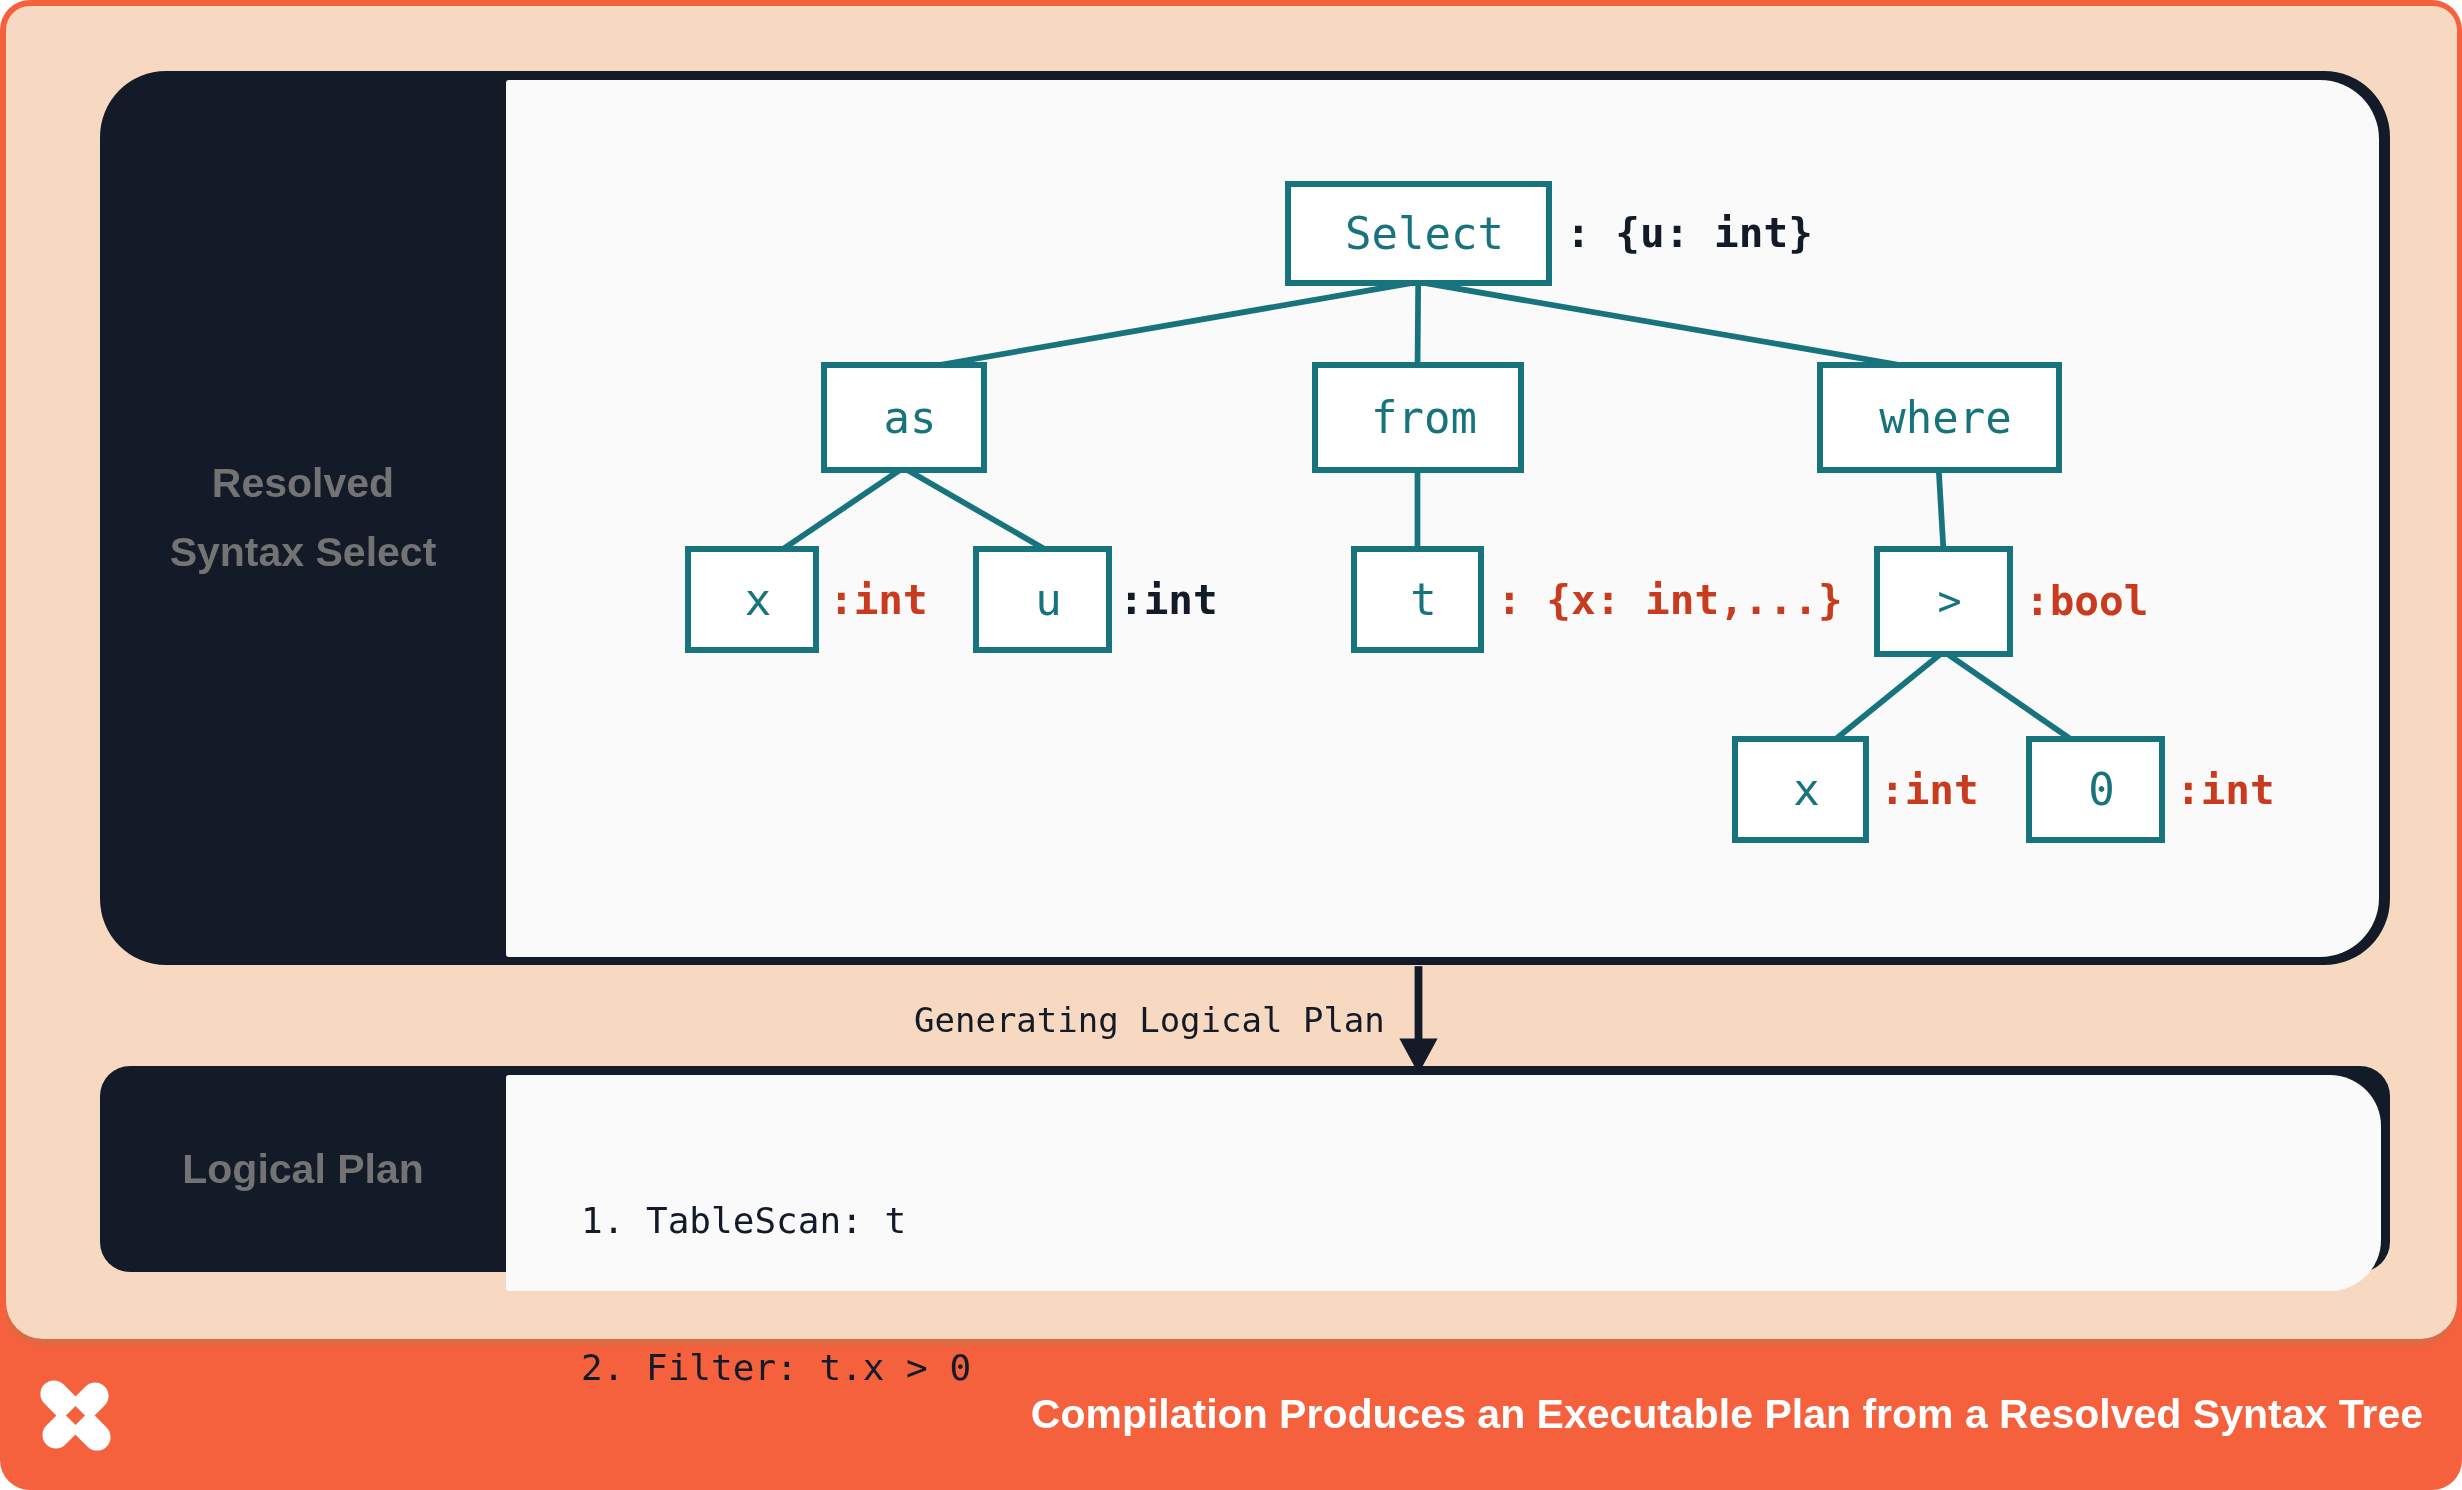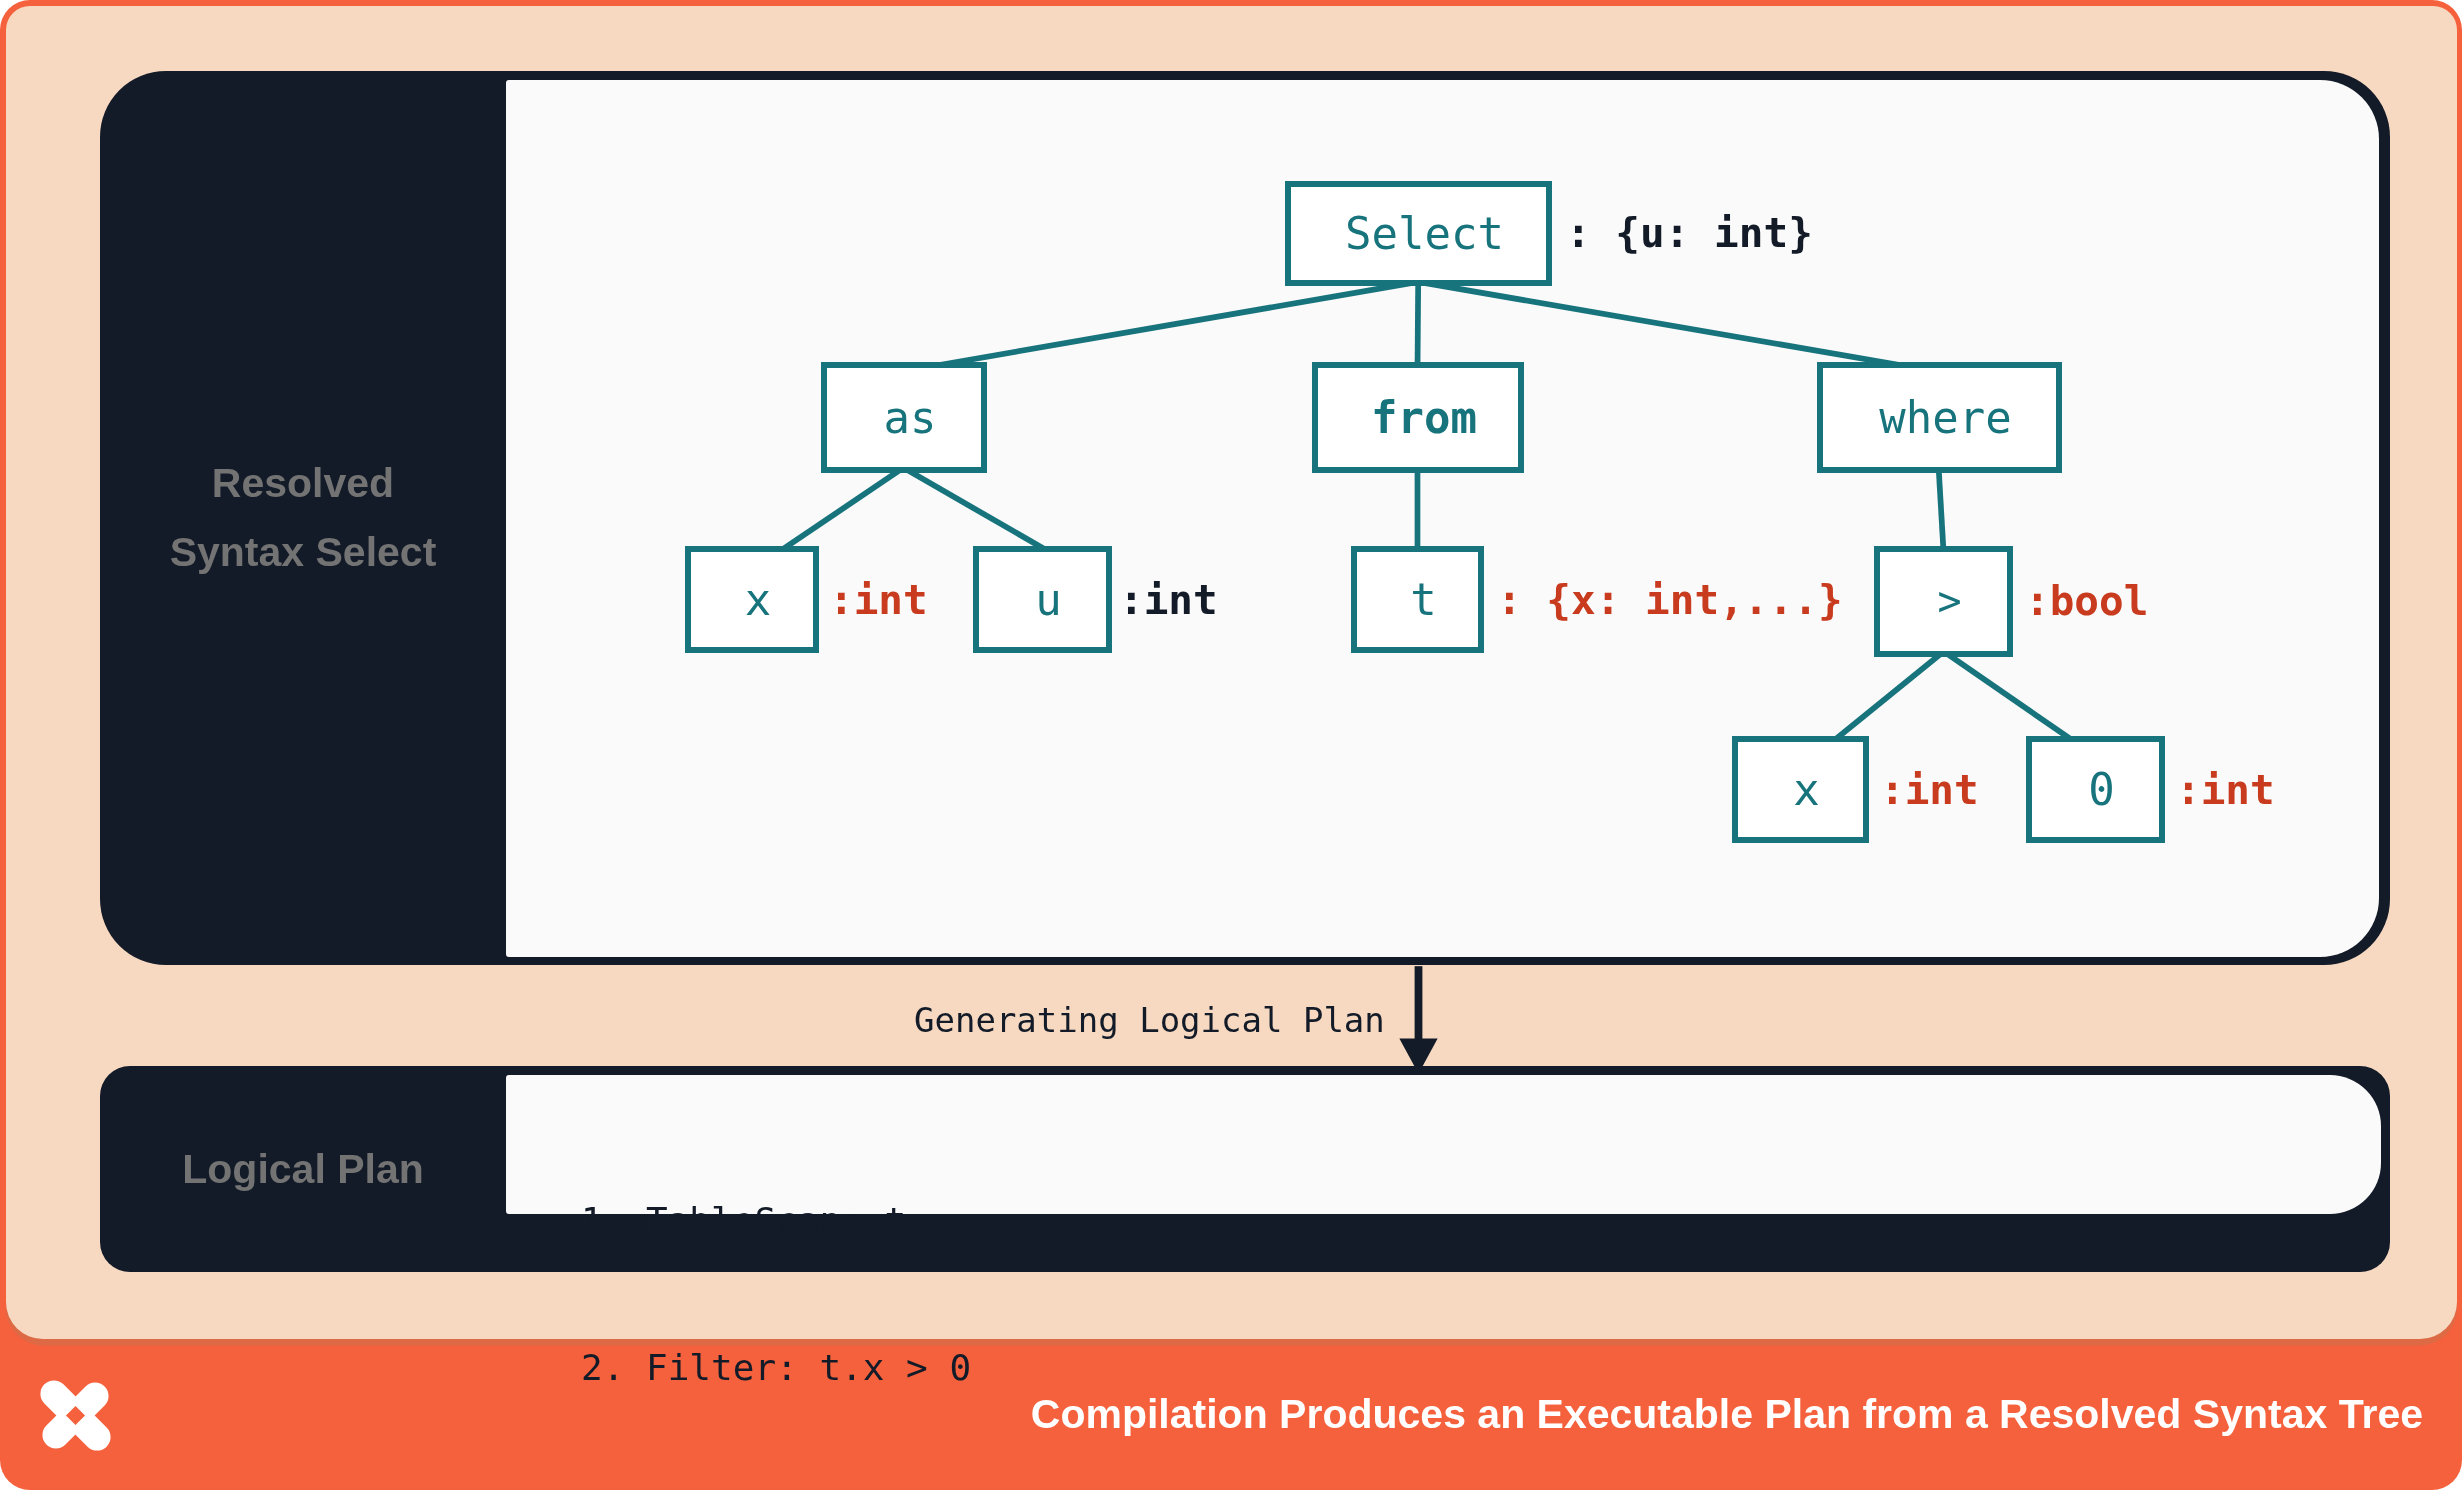--- a/index.html
+++ b/index.html
@@ -19,21 +19,21 @@
   .panel-label {
     position:absolute; left:0; top:0; width:406px; height:100%;
     display:flex; flex-direction:column; justify-content:center; align-items:center;
     color:#737373; font-family:Liberation Sans, sans-serif; font-weight:bold;
     font-size:41px; line-height:69px; text-align:center;
   }
   .panel-content {
     position:absolute; left:406px; top:8.6px; background:#fafafa;
   }
   .panel-top .panel-content { width:1873px; height:877px; border-radius:2.9px 59px 59px 2.9px; }
-  .panel-bottom .panel-content { width:1875px; height:139px; border-radius:2.9px 51px 51px 2.9px; }
+  .panel-bottom .panel-content { width:1875px; height:216px; border-radius:2.9px 51px 51px 2.9px; }
 
   .edges { position:absolute; left:0; top:0; }
   .node {
     position:absolute; box-sizing:border-box; background:#ffffff;
     border:6.4px solid #17737c; color:#17737c; font-size:44px;
     display:flex; align-items:center; justify-content:center;padding-left:12px;
   }
   .ann {
     position:absolute; font-weight:bold; font-size:41px; white-space:pre;
     transform:translateY(-50%);
@@ -88,21 +88,21 @@
           <line x1="2004" y1="542" x2="2011" y2="662"></line>
           <line x1="2011" y1="799" x2="1852" y2="928"></line>
           <line x1="2011" y1="799" x2="2198" y2="928"></line>
         </g>
       </svg>
 
       <div class="node" style="left:779px; top:101px; width:267px; height:105px;">Select</div>
       <div class="ann ann-navy" style="left:1060px; top:153px;">: {u: int}</div>
 
       <div class="node" style="left:315px; top:282px; width:166px; height:111px;">as</div>
-      <div class="node" style="left:806px; top:282px; width:212px; height:111px;font-weight:bold;">from</div>
+      <div class="node" style="left:806px; top:282px; width:212px; height:111px;">from</div>
       <div class="node" style="left:1311px; top:282px; width:245px; height:111px;">where</div>
 
       <div class="node" style="left:179px; top:466px; width:134px; height:107px;">x</div>
       <div class="ann ann-red" style="left:323px; top:520px;">:int</div>
 
       <div class="node" style="left:467px; top:466px; width:139px; height:107px;">u</div>
       <div class="ann ann-navy" style="left:613px; top:520px;">:int</div>
 
       <div class="node" style="left:845px; top:466px; width:133px; height:107px;">t</div>
       <div class="ann ann-red" style="left:991px; top:520px;">: {x: int,...}</div>

